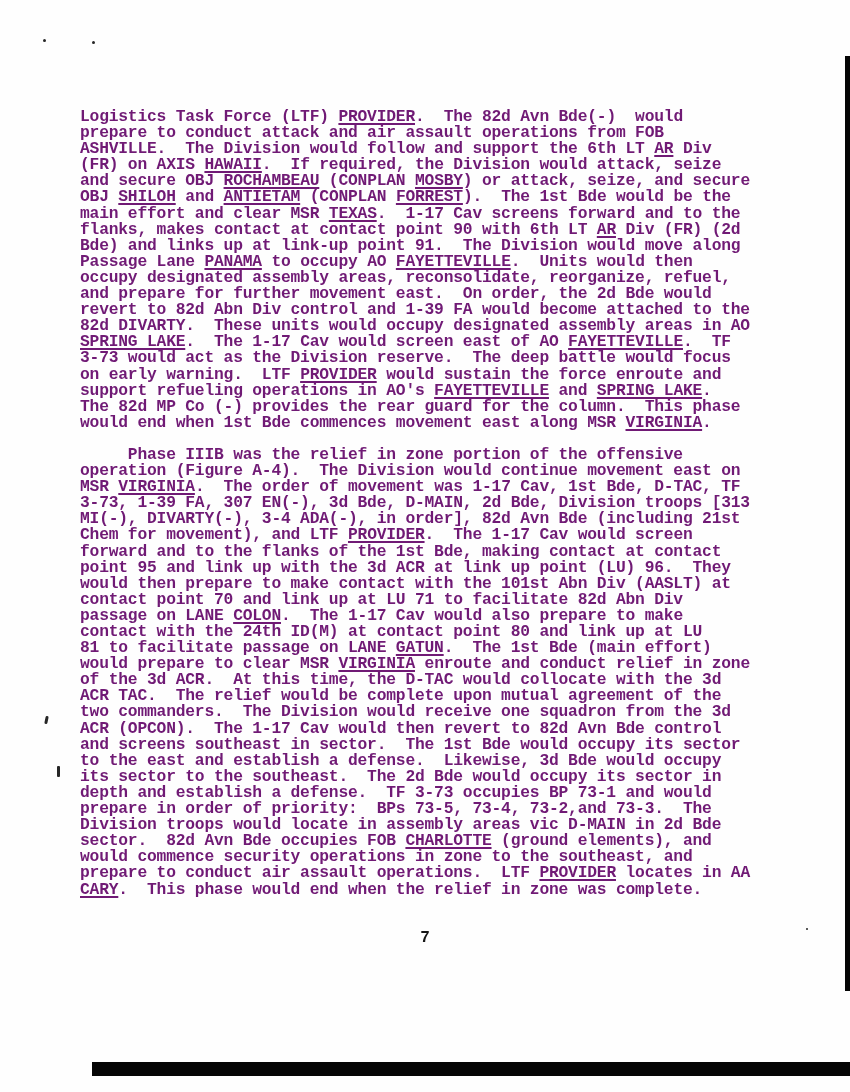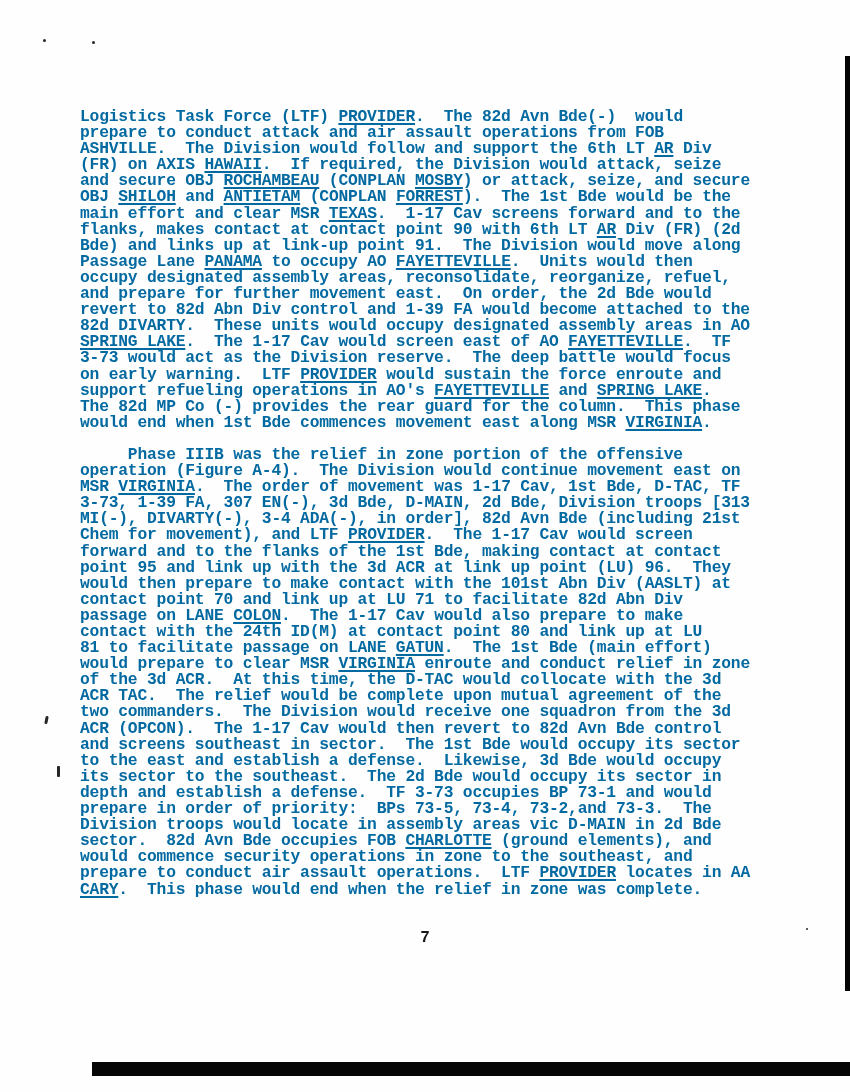--- a/index.html
+++ b/index.html
@@ -16,21 +16,21 @@
   }
   .page {
     position: absolute;
     inset: 0;
     background: #fefefe;
   }
   .text-block {
     position: absolute;
     left: 80px;
     top: 109px;
-    color: #0369a1;
+    color: #701a75;
     font-weight: 700;
     font-size: 16.3px;
     line-height: 16.1px;
     white-space: pre;
     letter-spacing: -0.2px;
   }
   .text-block .line {
     height: 16.1px;
   }
   .text-block u {

